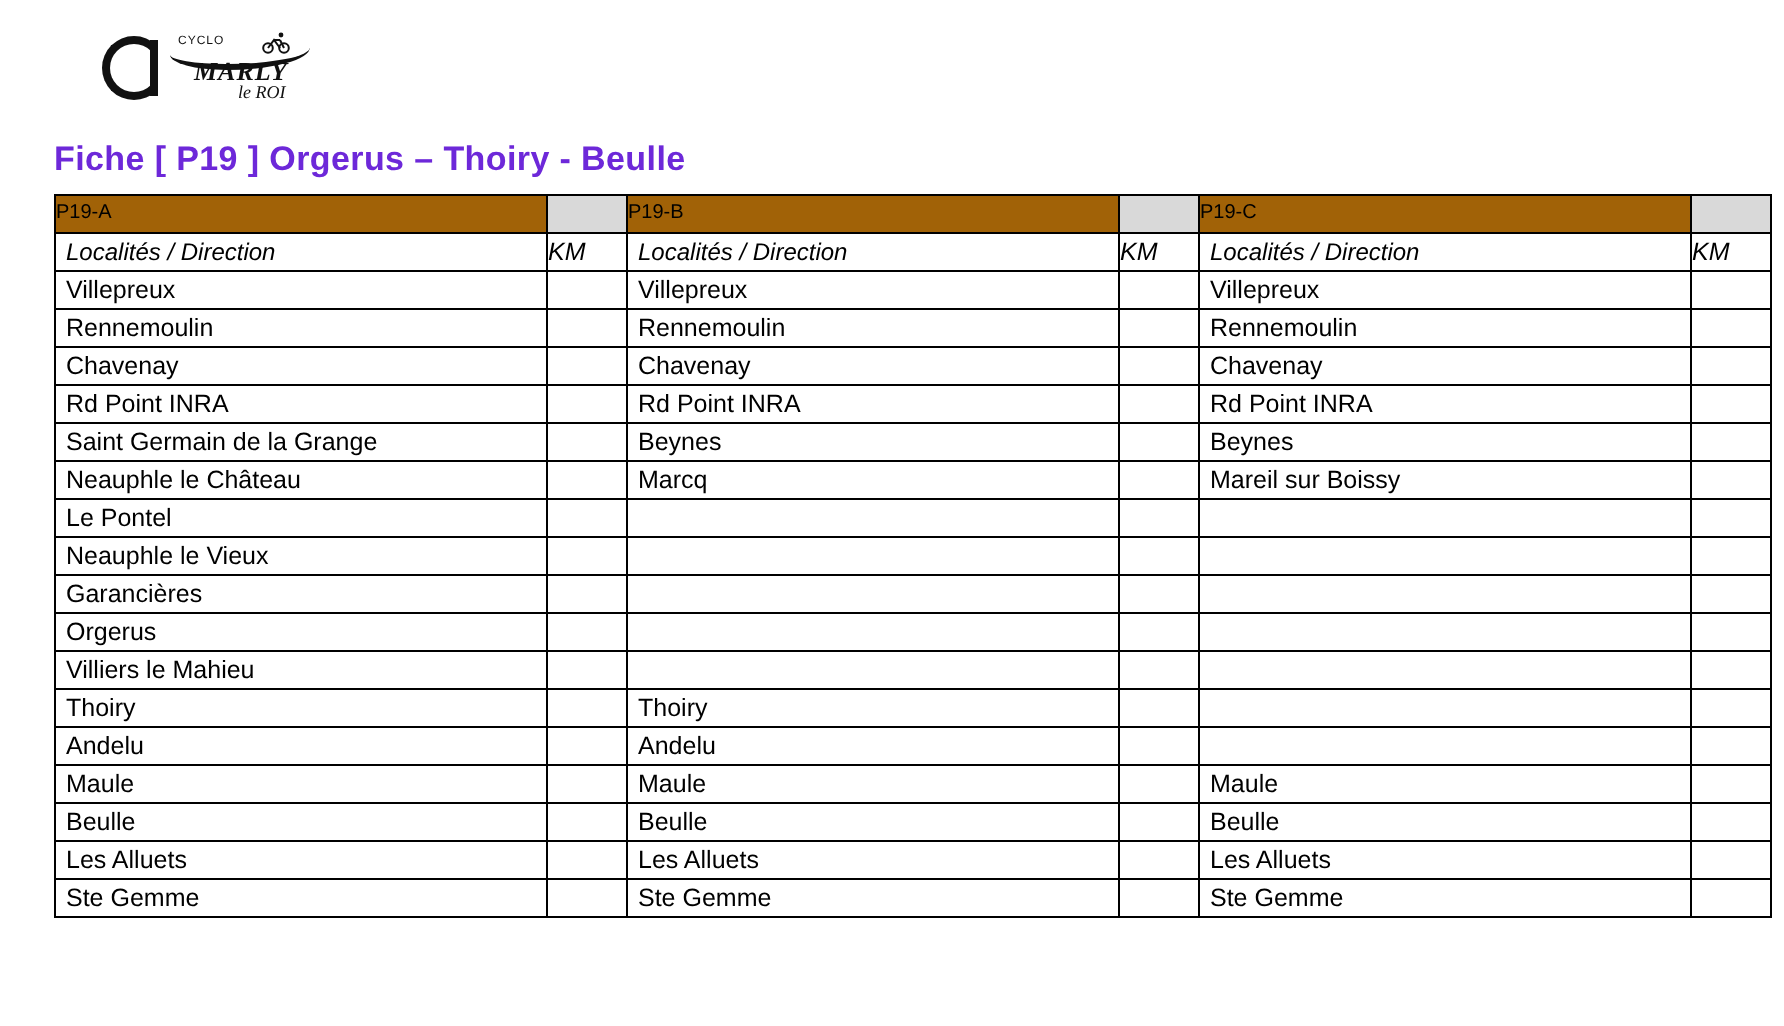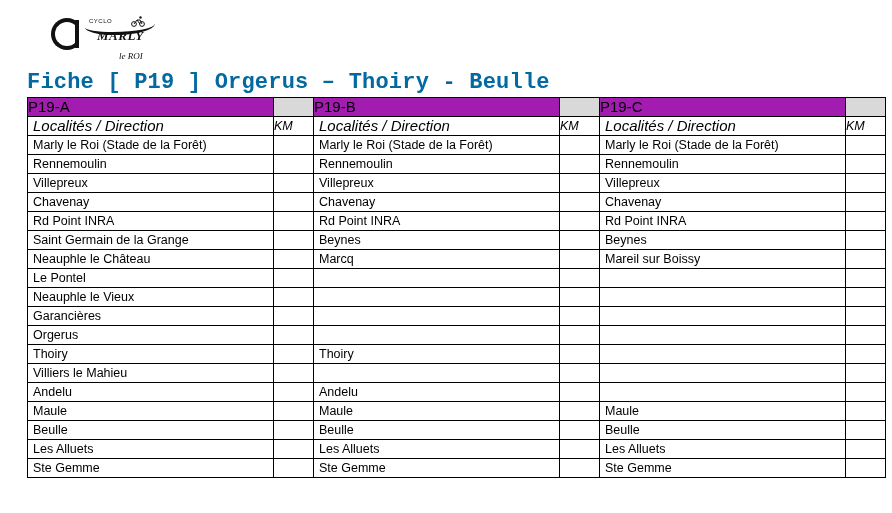--- a/index.html
+++ b/index.html
@@ -69,21 +69,20 @@
     color: #111;
   }
   .logo-sub {
     position: absolute;
     left: 74px;
     top: 29px;
     font-family: "Liberation Serif", serif;
     font-style: italic;
     font-size: 9px;
     color: #111;
-    margin-top: 10px;
   }
   .logo-tiny {
     position: absolute;
     left: 44px;
     top: 6px;
     font-size: 6px;
     color: #111;
     letter-spacing: 0.5px;
   }
   .logo-cyclist {
@@ -92,26 +91,25 @@
     top: 3px;
     width: 14px;
     height: 12px;
   }
 
   
   .doc-title {
     position: absolute;
     left: 27px;
     top: 70px;
-    font-size: 22px;
+    font-size: 17px;
     font-weight: bold;
-    color: #0369a1;
+    color: #6d28d9;
     letter-spacing: 0.2px;
     white-space: nowrap;
-    font-family: Liberation Mono, monospace;
   }
 
   
   .table-wrap {
     position: absolute;
     left: 27px;
     top: 97px;
     width: 858px;
   }
   table.sheet {
@@ -124,34 +122,34 @@
     border: 1px solid #000;
     padding: 0 0 0 5px;
     height: 18px;
     line-height: 18px;
     overflow: hidden;
     white-space: nowrap;
     font-weight: normal;
     text-align: left;
   }
   .grp-head {
-    background: #a21caf;
+    background: #a16207;
     text-align: right;
     font-weight: bold;
-    font-size: 15px;
+    font-size: 10px;
     padding: 0 !important;
   }
   .grp-km-head {
     background: #d9d9d9;
     border-left: 1px solid #000;
   }
   .sub-head {
     font-style: italic;
     font-weight: normal;
-    font-size: 15px;
+    font-size: 12px;
   }
   .sub-head-km {
     font-style: italic;
     font-weight: bold;
     text-align: center;
     padding: 0 !important;
     font-size: 12.5px;
   }
   .km-cell {
     text-align: center !important;
@@ -205,44 +203,36 @@
           <th class="sub-head">Localités / Direction</th>
           <th class="sub-head-km">KM</th>
           <th class="sub-head">Localités / Direction</th>
           <th class="sub-head-km">KM</th>
           <th class="sub-head">Localités / Direction</th>
           <th class="sub-head-km">KM</th>
         </tr>
       </thead>
       <tbody>
           <tr>
-            <td>Marly le Roi (Stade de la Forêt)</td>
-            <td class="km-cell"></td>
-            <td>Marly le Roi (Stade de la Forêt)</td>
-            <td class="km-cell"></td>
-            <td>Marly le Roi (Stade de la Forêt)</td>
+            <td>Villepreux</td>
+            <td class="km-cell"></td>
+            <td>Villepreux</td>
+            <td class="km-cell"></td>
+            <td>Villepreux</td>
             <td class="km-cell"></td>
           </tr>
           <tr>
             <td>Rennemoulin</td>
             <td class="km-cell"></td>
             <td>Rennemoulin</td>
             <td class="km-cell"></td>
             <td>Rennemoulin</td>
             <td class="km-cell"></td>
           </tr>
           <tr>
-            <td>Villepreux</td>
-            <td class="km-cell"></td>
-            <td>Villepreux</td>
-            <td class="km-cell"></td>
-            <td>Villepreux</td>
-            <td class="km-cell"></td>
-          </tr>
-          <tr>
             <td>Chavenay</td>
             <td class="km-cell"></td>
             <td>Chavenay</td>
             <td class="km-cell"></td>
             <td>Chavenay</td>
             <td class="km-cell"></td>
           </tr>
           <tr>
             <td>Rd Point INRA</td>
             <td class="km-cell"></td>
@@ -293,31 +283,31 @@
           </tr>
           <tr>
             <td>Orgerus</td>
             <td class="km-cell"></td>
             <td></td>
             <td class="km-cell"></td>
             <td></td>
             <td class="km-cell"></td>
           </tr>
           <tr>
+            <td>Villiers le Mahieu</td>
+            <td class="km-cell"></td>
+            <td></td>
+            <td class="km-cell"></td>
+            <td></td>
+            <td class="km-cell"></td>
+          </tr>
+          <tr>
             <td>Thoiry</td>
             <td class="km-cell"></td>
             <td>Thoiry</td>
-            <td class="km-cell"></td>
-            <td></td>
-            <td class="km-cell"></td>
-          </tr>
-          <tr>
-            <td>Villiers le Mahieu</td>
-            <td class="km-cell"></td>
-            <td></td>
             <td class="km-cell"></td>
             <td></td>
             <td class="km-cell"></td>
           </tr>
           <tr>
             <td>Andelu</td>
             <td class="km-cell"></td>
             <td>Andelu</td>
             <td class="km-cell"></td>
             <td></td>

